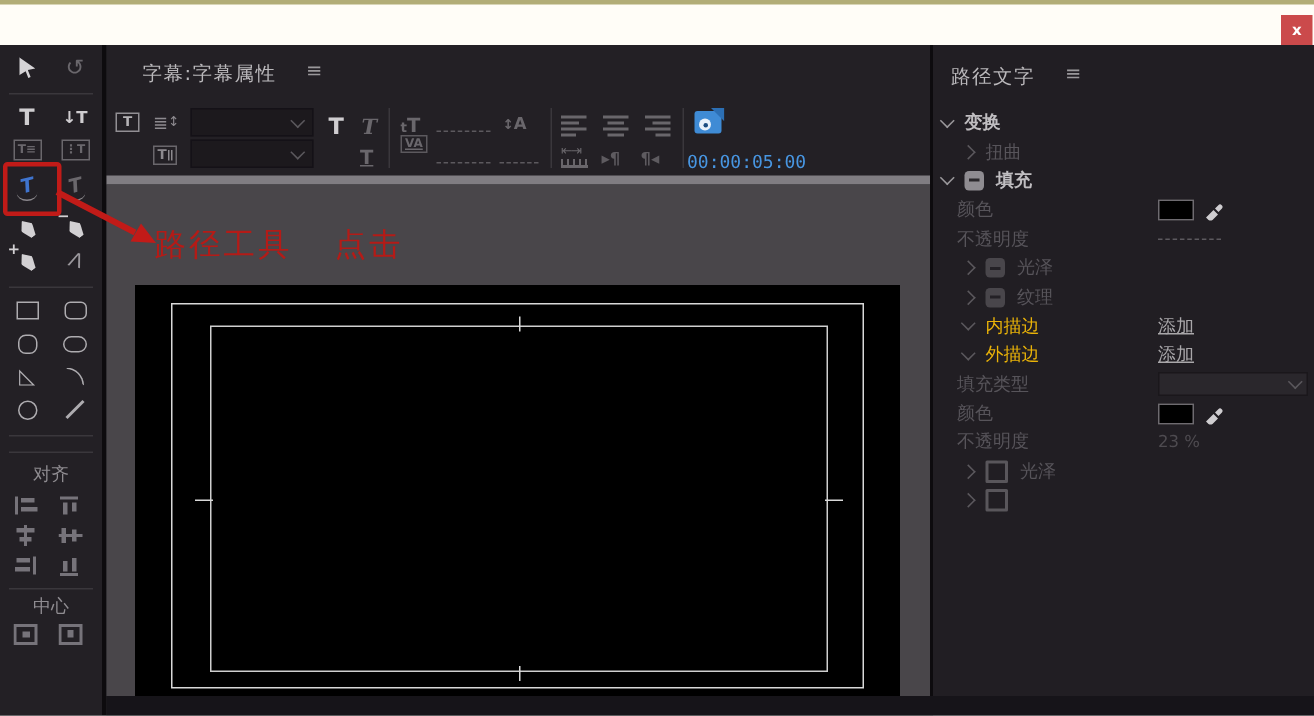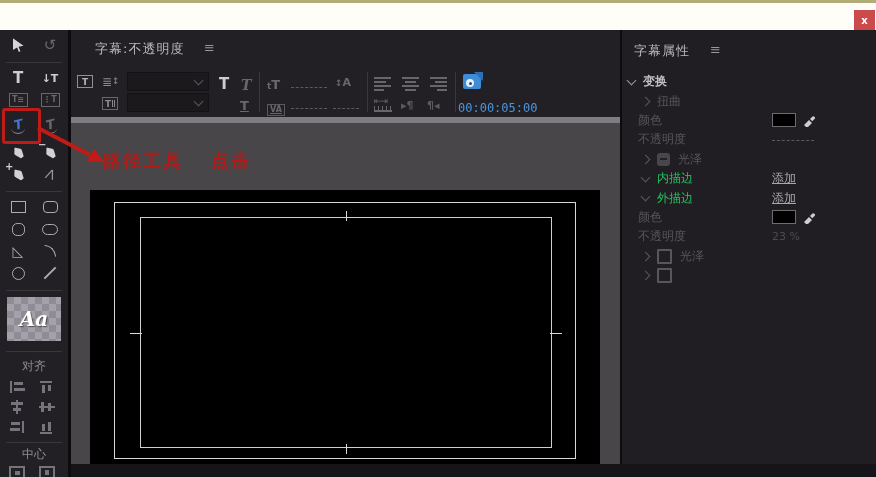--- a/index.html
+++ b/index.html
@@ -90,21 +90,21 @@
     background-image:repeating-linear-gradient(90deg,#69666b 0 1px,transparent 1px 4px);}
   .para{position:absolute;color:#5e5b60;font-size:11px;font-weight:bold;cursor:pointer;}
   .showvid{position:absolute;width:18px;height:15px;background:#3f8bd5;border-radius:2px;cursor:pointer;}
   .showvid::before{content:"";position:absolute;right:-2px;top:-2px;width:9px;height:9px;background:#2c6fb4;
     clip-path:polygon(0 0,100% 0,100% 100%);}
   .showvid .eye{position:absolute;left:3px;bottom:2px;width:8px;height:8px;background:#e8f0fa;border-radius:50%;}
   .showvid .pupil{position:absolute;left:6px;bottom:4px;width:3px;height:3px;background:#1c4c80;border-radius:50%;}
   .timecode{position:absolute;color:#4896e2;font-size:12px;font-family:"DejaVu Sans Mono",monospace;cursor:text;}
   .hscroll{position:absolute;left:0;top:87px;width:549px;height:6px;background:#807d82;cursor:pointer;}
   .canvas{position:absolute;left:0;top:93px;width:549px;height:341px;background:#49464a;}
-  .note-text{position:absolute;left:32px;top:26px;color:#b41b17;font-size:18px;font-weight:bold;letter-spacing:2px;}
+  .note-text{position:absolute;left:32px;top:26px;color:#b41b17;font-size:21px;font-weight:normal;letter-spacing:2px;}
   .note-text .gap{display:inline-block;width:28px;}
   .frame{position:absolute;left:19px;top:67px;width:510px;height:274px;background:#000;}
   .safe-outer{position:absolute;left:24px;top:12px;width:462px;height:257px;border:1px solid #d9d9d9;box-sizing:border-box;}
   .safe-inner{position:absolute;left:50px;top:27px;width:412px;height:231px;border:1px solid #cfcfcf;box-sizing:border-box;}
   .tick{position:absolute;background:#d9d9d9;}
   .tick.t{left:50%;top:-7px;width:1px;height:10px;}
   .tick.b{left:50%;bottom:-7px;width:1px;height:10px;}
   .tick.l{top:50%;left:-11px;width:12px;height:1px;}
   .tick.r{top:50%;right:-11px;width:12px;height:1px;}
   .bottom-strip{position:absolute;left:71px;top:464px;width:805px;height:13px;background:#161419;}
@@ -127,21 +127,21 @@
   .chev.dimc{border-color:#5b585d;}
   .cb{flex:none;margin-left:8px;cursor:pointer;}
   .cb.dash{width:13px;height:13px;border-radius:3px;background:#8f8c91;display:flex;align-items:center;justify-content:center;}
   .cb.dash i{display:block;width:7px;height:2px;background:#2a272b;}
   .cb.dash.dimcb{background:#49464b;}
   .cb.dash.dimcb i{background:#242126;}
   .cb.empty{width:11px;height:11px;border:2px solid #c2c0c3;border-radius:1px;background:transparent;}
   .cb.empty.dimcb{border-color:#59565b;}
   .rp-label{margin-left:8px;font-size:12px;}
   .lab-b{color:#c0bec1;font-weight:bold;}
-  .lab-mid{color:#22c55e;}
+  .lab-mid{color:#eab308;}
   .lab-dim{color:#57545a;}
   .ctrl{position:absolute;left:150px;display:flex;align-items:center;gap:6px;}
   .swatch{width:22px;height:12px;background:#000;border:1px solid #6e6b70;cursor:pointer;}
   .dashval{width:42px;border-bottom:1px dashed #5c595e;height:1px;}
   .addlink{font-size:12px;color:#a9a7aa;text-decoration:underline;cursor:pointer;}
   .rp-dd{width:100px;height:16px;background:#2a272c;border:1px solid #1a171b;display:flex;align-items:center;
     justify-content:flex-end;padding-right:4px;box-sizing:border-box;cursor:pointer;}
   .pct{font-size:11px;color:#4e4b50;}
 
   
@@ -240,23 +240,20 @@
     </div>
     <div class="lb-row" style="margin-top:0;">
       <div class="tcell">
           <span class="shp circ"></span>
         </div>
       <div class="tcell">
           <span class="lineshape"></span>
         </div>
     </div>
     <div class="lb-div"></div>
-    <div class="aa-swatch">
-      <span class="aa-text">Aa</span>
-    </div>
     <div class="lb-div" style="margin-top:10px;"></div>
     <div class="lb-label">对齐</div>
     <div class="al-grid">
       <span>
           <svg width="17" height="14">
             <g fill="#76737a">
               <rect x="1" y="1" width="2" height="12"></rect>
               <rect x="5" y="2" width="9" height="3"></rect>
               <rect x="5" y="8" width="11" height="3"></rect>
             </g>
@@ -322,21 +319,21 @@
             <rect x="1" y="1" width="14" height="12" fill="none" stroke="#76737a" stroke-width="2"></rect>
             <rect x="6" y="4" width="4" height="5" fill="#76737a"></rect>
           </svg>
         </span>
     </div>
   </div>
   <div class="v-sep-left"></div>
 
   <div class="main">
     <div class="title-row">
-      <span class="title-text">字幕:不透明度</span>
+      <span class="title-text">字幕:字幕属性</span>
       <span class="title-menu">≡</span>
     </div>
 
     <div class="toolbar">
       <div class="filmT" style="left:6px;top:9px;">
           <span>T</span>
         </div>
       <div class="rollcrawl" style="left:31px;top:10px;">
         <span>≣</span><span class="rc-arrow">↕</span>
       </div>
@@ -353,21 +350,21 @@
         <span style="color:#9a989b;font-size:11px;margin-right:auto;padding-left:4px;"></span>
         <span class="chev down dimc"></span>
       </div>
       <span class="tb-btn b-bold" style="left:148px;top:11px;">T</span>
       <span class="tb-btn b-italic" style="left:170px;top:12px;">T</span>
       <span class="tb-btn b-under" style="left:169px;top:33px;">T</span>
       <div class="tb-div" style="left:188px;"></div>
       <span class="tb-btn sizeT" style="left:196px;top:12px;"><span>t</span><b>T</b></span>
       <div class="dashfield" style="left:220px;top:20px;"></div>
       <span class="tb-btn leadA" style="left:264px;top:11px;"><span class="ar">↕</span><span>A</span></span>
-      <span class="tb-btn vabox" style="left:196px;top:38px;">VA</span>
+      <span class="tb-btn vabox" style="left:196px;top:24px;">VA</span>
       <div class="dashfield" style="left:220px;top:41px;"></div>
       <div class="dashfield" style="left:262px;top:41px;width:26px;"></div>
       <div class="tb-div" style="left:296px;"></div>
       <div class="tlines" style="left:303px;top:11px;">
           <i style="width:100%"></i>
           <i style="width:70%"></i>
           <i style="width:100%"></i>
           <i style="width:60%"></i>
         </div>
       <div class="tlines" style="left:331px;top:11px;align-items:center;">
@@ -411,32 +408,39 @@
           <span class="tick r"></span>
         </div>
       </div>
     </div>
   </div>
 
   <div class="v-sep-right"></div>
 
   <div class="right-panel">
     <div class="rp-header">
-      <span class="rp-title">字幕属性</span>
+      <span class="rp-title">路径文字</span>
       <span class="rp-menu">≡</span>
     </div>
     <div class="rp-rows">
       <div class="rp-row pl0">
         <span class="chev down"></span>
         <span class="rp-label lab-b">变换</span>
       </div>
       <div class="rp-row pl1">
         <span class="chev right dimc"></span>
         <span class="rp-label lab-dim">扭曲</span>
       </div>
+      <div class="rp-row pl0">
+        <span class="chev down"></span>
+        <span class="cb dash">
+            <i></i>
+          </span>
+        <span class="rp-label lab-b">填充</span>
+      </div>
       <div class="rp-row plprop">
         <span class="rp-label lab-dim" style="margin-left:0;">颜色</span>
         <span class="ctrl">
           <span class="swatch"></span>
           <svg width="14" height="14">
               <path d="M2 12 L7 7 l3 3 -5 5 z M8 6 l2.2-2.2 a1.6 1.6 0 0 1 2.3 2.3 L10.3 8.3 z" fill="#cfcdd0"></path>
             </svg>
         </span>
       </div>
       <div class="rp-row plprop">
@@ -446,32 +450,47 @@
           </span>
       </div>
       <div class="rp-row pl1">
         <span class="chev right dimc"></span>
         <span class="cb dash dimcb">
             <i></i>
           </span>
         <span class="rp-label lab-dim">光泽</span>
       </div>
       <div class="rp-row pl1">
+        <span class="chev right dimc"></span>
+        <span class="cb dash dimcb">
+            <i></i>
+          </span>
+        <span class="rp-label lab-dim">纹理</span>
+      </div>
+      <div class="rp-row pl1">
         <span class="chev down dimc"></span>
         <span class="rp-label lab-mid">内描边</span>
         <span class="ctrl">
             <span class="addlink">添加</span>
           </span>
       </div>
       <div class="rp-row pl1">
         <span class="chev down dimc"></span>
         <span class="rp-label lab-mid">外描边</span>
         <span class="ctrl">
             <span class="addlink">添加</span>
           </span>
+      </div>
+      <div class="rp-row plprop">
+        <span class="rp-label lab-dim" style="margin-left:0;">填充类型</span>
+        <span class="ctrl">
+          <span class="rp-dd">
+              <span class="chev down dimc"></span>
+            </span>
+        </span>
       </div>
       <div class="rp-row plprop">
         <span class="rp-label lab-dim" style="margin-left:0;">颜色</span>
         <span class="ctrl">
           <span class="swatch"></span>
           <svg width="14" height="14">
               <path d="M2 12 L7 7 l3 3 -5 5 z M8 6 l2.2-2.2 a1.6 1.6 0 0 1 2.3 2.3 L10.3 8.3 z" fill="#cfcdd0"></path>
             </svg>
         </span>
       </div>

